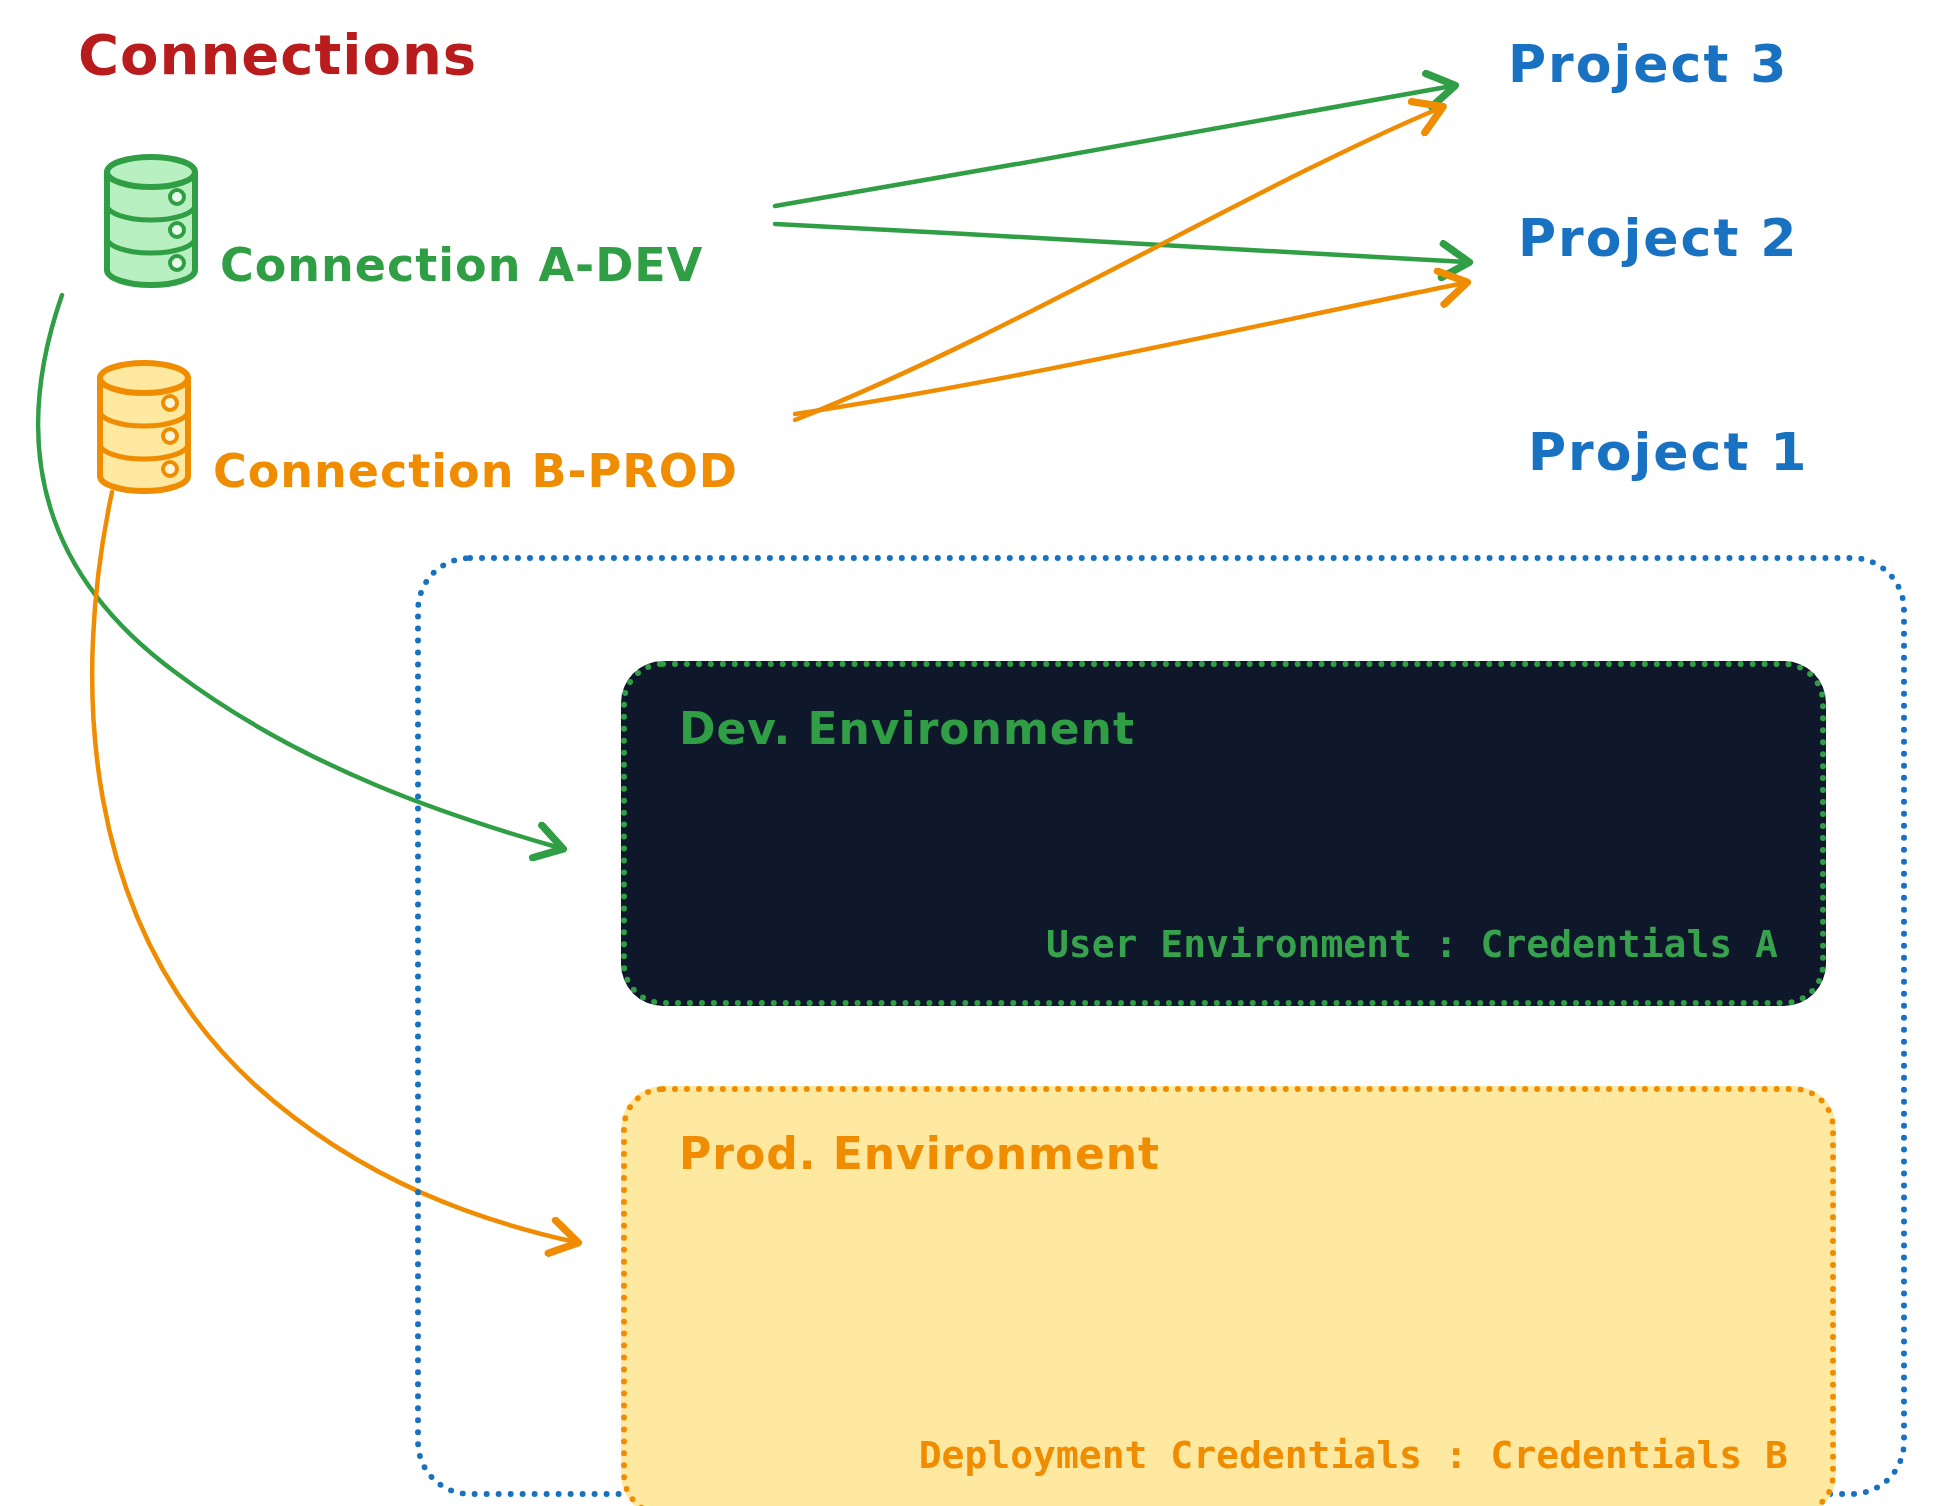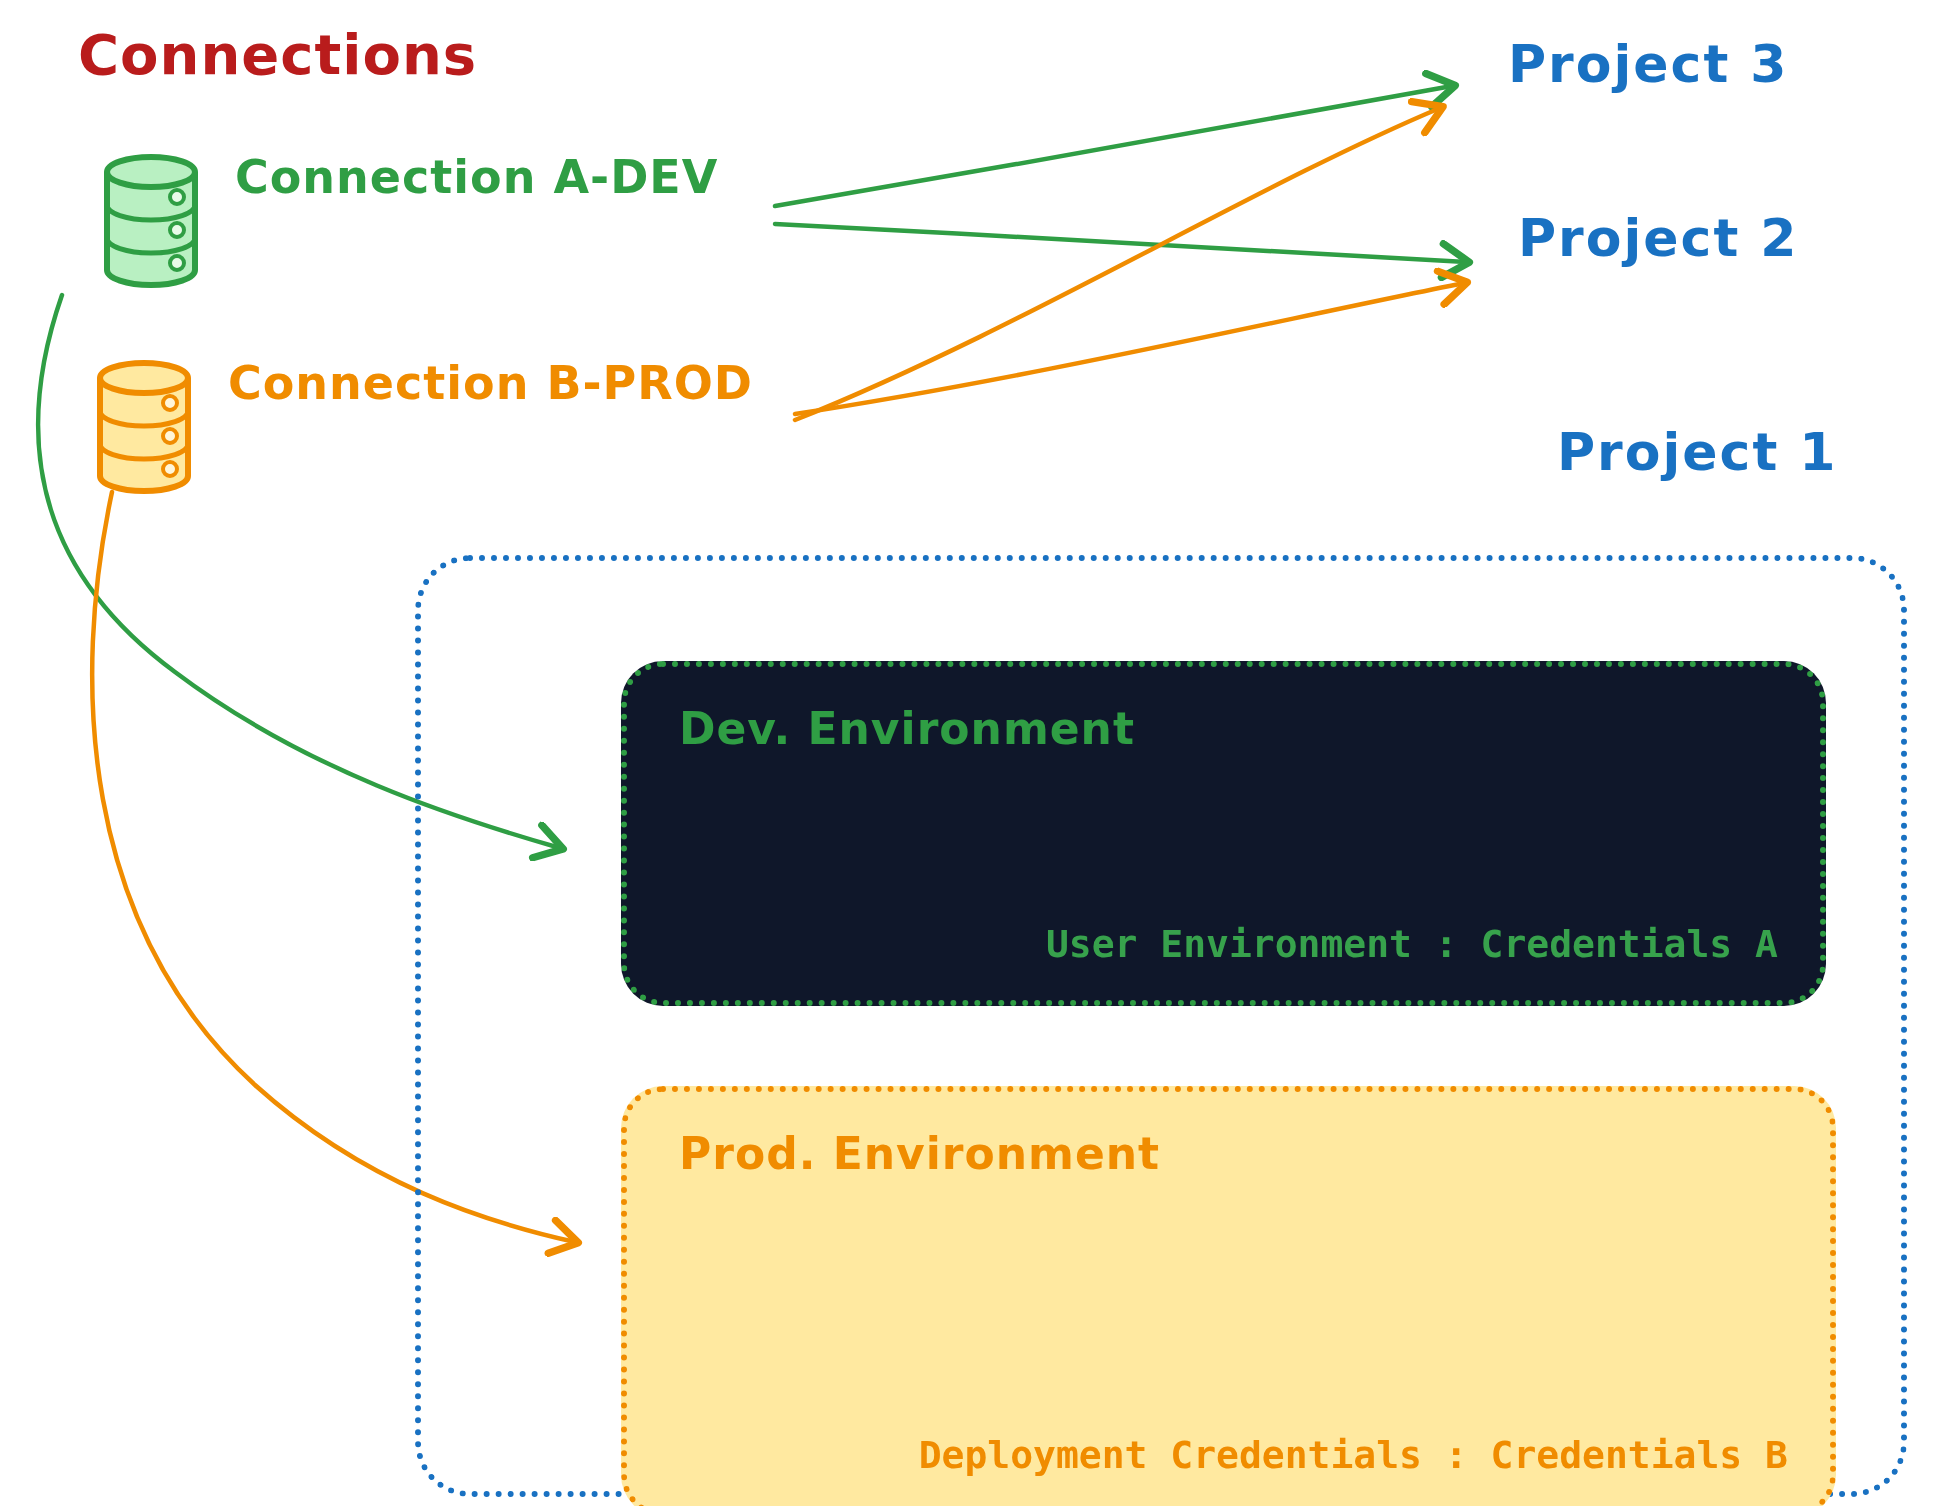--- a/index.html
+++ b/index.html
@@ -25,22 +25,22 @@
     left: 78px;
     top: 22px;
     font-size: 56px;
     font-weight: 700;
     color: #b91c1c;
     letter-spacing: 1px;
   }
   .connection-row {
     position: absolute;
     display: flex;
-    align-items: flex-start;
-    gap: 28px;
+    align-items: flex-end;
+    gap: 13px;
   }
   .connection-dev { left: 95px; top: 150px; }
   .connection-prod { left: 88px; top: 356px; }
   .db-icon { width: 112px; height: 142px; flex: 0 0 auto; }
   .connection-label {
     font-size: 46px;
     font-weight: 700;
     letter-spacing: 1px;
     white-space: nowrap;
   }
@@ -50,21 +50,21 @@
   .project-label {
     position: absolute;
     font-size: 52px;
     font-weight: 700;
     color: #1971c2;
     letter-spacing: 2px;
     white-space: nowrap;
   }
   .project-3 { left: 1508px; top: 34px; }
   .project-2 { left: 1518px; top: 208px; }
-  .project-1 { left: 1528px; top: 422px; margin-left: 29px; }
+  .project-1 { left: 1528px; top: 422px; }
 
   .project1-box {
     position: absolute;
     left: 415px;
     top: 555px;
     width: 1480px;
     height: 930px;
     border: 6px dotted #1971c2;
     border-radius: 55px;
     background: transparent;

